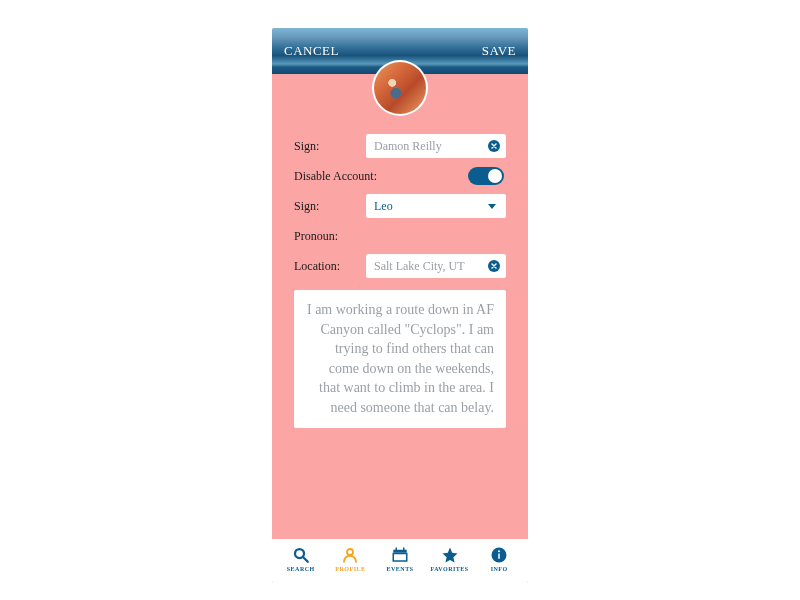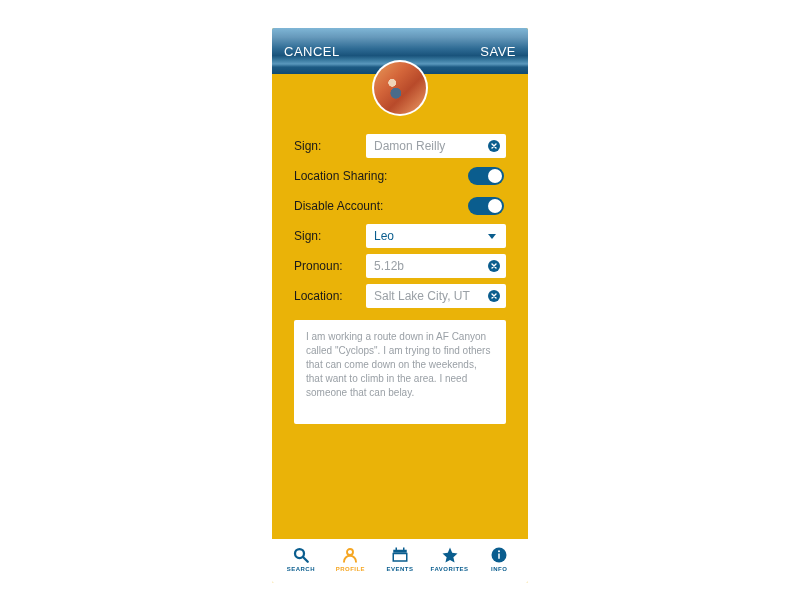--- a/index.html
+++ b/index.html
@@ -9,24 +9,25 @@
     width: 800px;
     height: 600px;
     display: flex;
     justify-content: center;
     align-items: flex-start;
     padding-top: 28px;
   }
   .phone {
     width: 256px;
     height: 555px;
-    background: #eab308;
+    background: #fca5a5;
     position: relative;
     overflow: hidden;
     border-radius: 2px;
+    font-family: Liberation Serif, serif;
   }
   .header {
     height: 46px;
     position: relative;
     background: linear-gradient(to bottom,
       #7fb6d6 0%, #6699bb 20%, #2e6b94 45%, #19537b 60%,
       #3a7aa0 70%, #5a98bd 78%, #1d5a83 85%, #0f4a73 100%);
     display: flex;
     justify-content: space-between;
     align-items: center;
@@ -151,23 +152,24 @@
     border-right: 4px solid transparent;
     border-top: 5px solid #0a5d8e;
     margin-right: 2px;
   }
   .bio {
     margin-top: 10px;
     background: #fff;
     border-radius: 2px;
     padding: 10px 12px;
     min-height: 104px;
-    font-size: 10px;
+    font-size: 14px;
     line-height: 1.4;
     color: #9aa0a6;
+    text-align: right;
   }
   .tabbar {
     position: absolute;
     bottom: 0;
     left: 0;
     right: 0;
     height: 44px;
     background: #fff;
     display: flex;
     justify-content: space-around;
@@ -214,52 +216,38 @@
         <span class="clear-btn">
           <svg width="6" height="6" viewBox="0 0 6 6">
               <path d="M1 1 L5 5 M5 1 L1 5" stroke="#fff" stroke-width="1.4" stroke-linecap="round"></path>
             </svg>
         </span>
       </div>
     </div>
 
 
 
-    <div class="row">
-      <div class="label-wide">Location Sharing:</div>
-      <div class="row-right">
-          <div class="toggle"></div>
-        </div>
-    </div>
 
     <div class="row">
       <div class="label-wide">Disable Account:</div>
       <div class="row-right">
           <div class="toggle"></div>
         </div>
     </div>
 
     <div class="row">
       <div class="label">Sign:</div>
       <div class="select">
         <span class="select-text">Leo</span>
         <span class="caret-down"></span>
       </div>
     </div>
 
     <div class="row">
       <div class="label">Pronoun:</div>
-      <div class="input">
-        <span class="input-text">5.12b</span>
-        <span class="clear-btn">
-          <svg width="6" height="6" viewBox="0 0 6 6">
-              <path d="M1 1 L5 5 M5 1 L1 5" stroke="#fff" stroke-width="1.4" stroke-linecap="round"></path>
-            </svg>
-        </span>
-      </div>
     </div>
 
     <div class="row">
       <div class="label">Location:</div>
       <div class="input">
         <span class="input-text">Salt Lake City, UT</span>
         <span class="clear-btn">
           <svg width="6" height="6" viewBox="0 0 6 6">
               <path d="M1 1 L5 5 M5 1 L1 5" stroke="#fff" stroke-width="1.4" stroke-linecap="round"></path>
             </svg>

